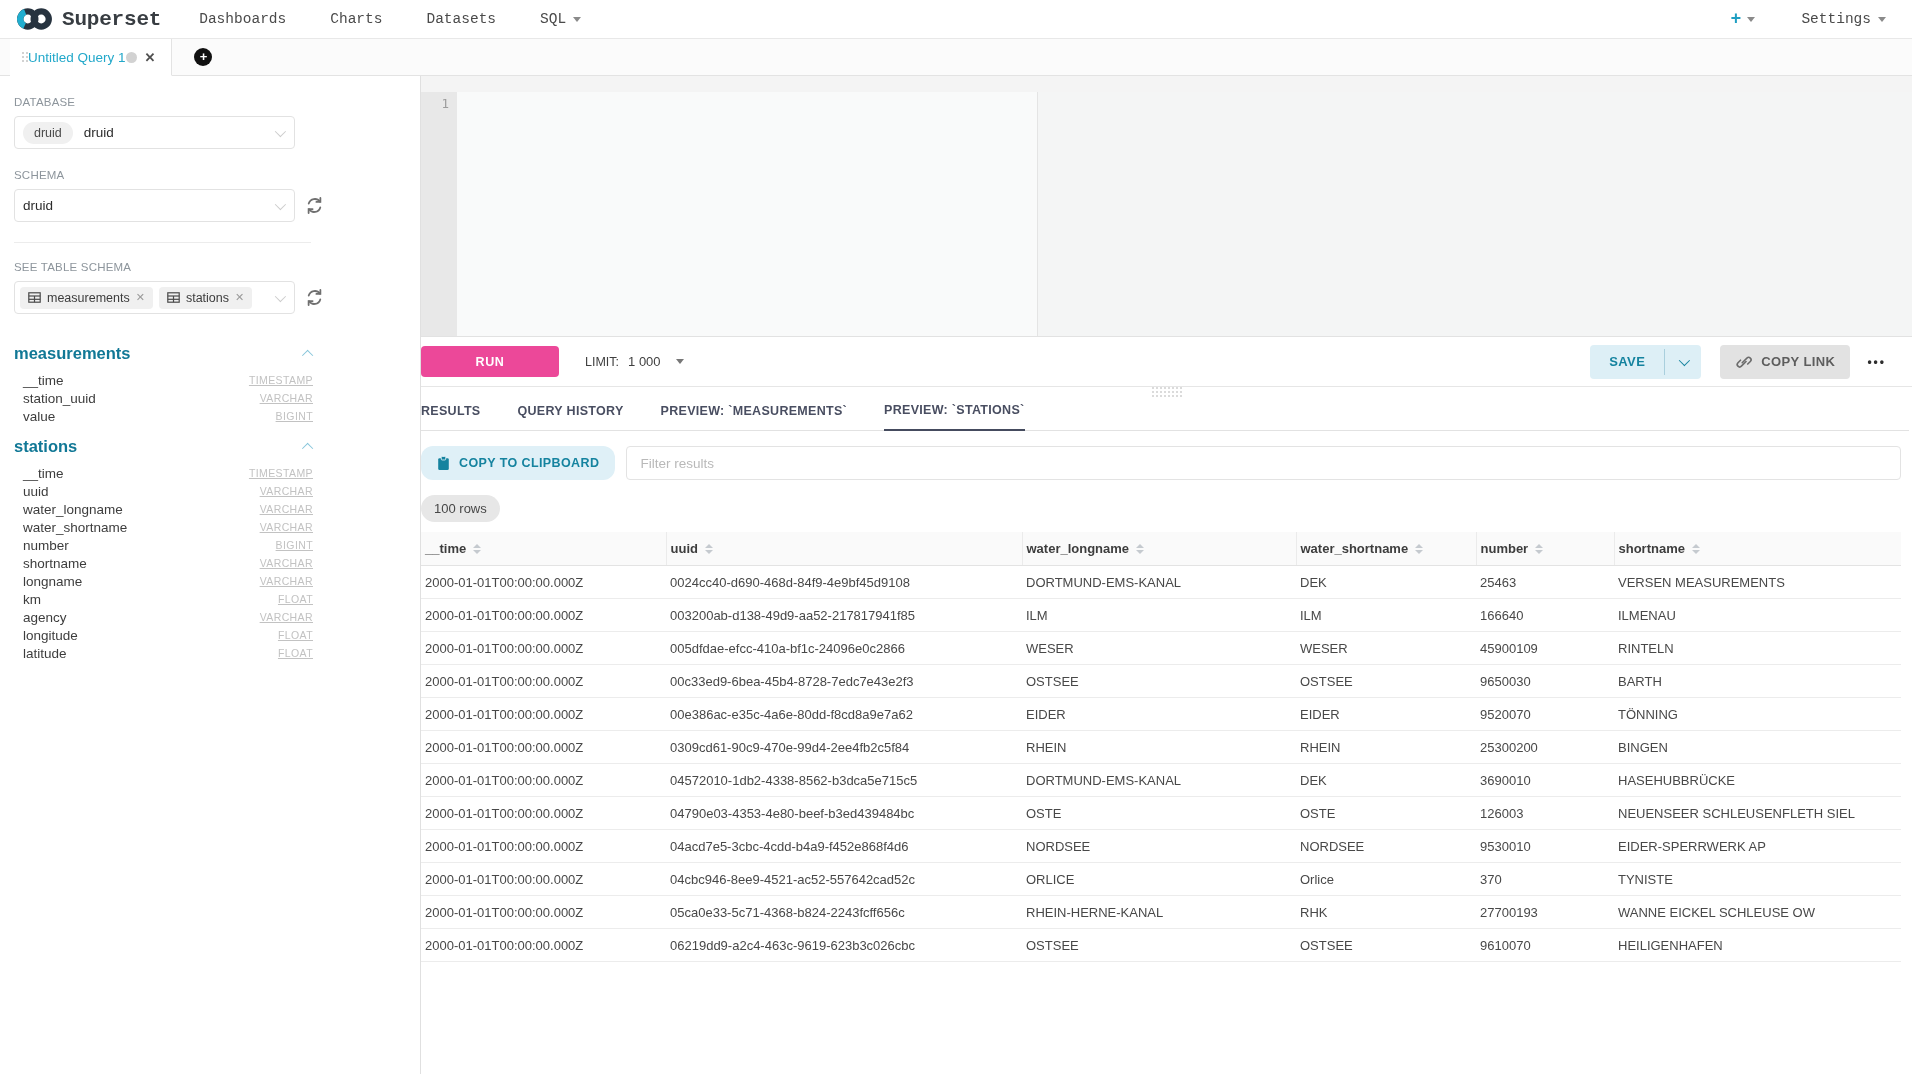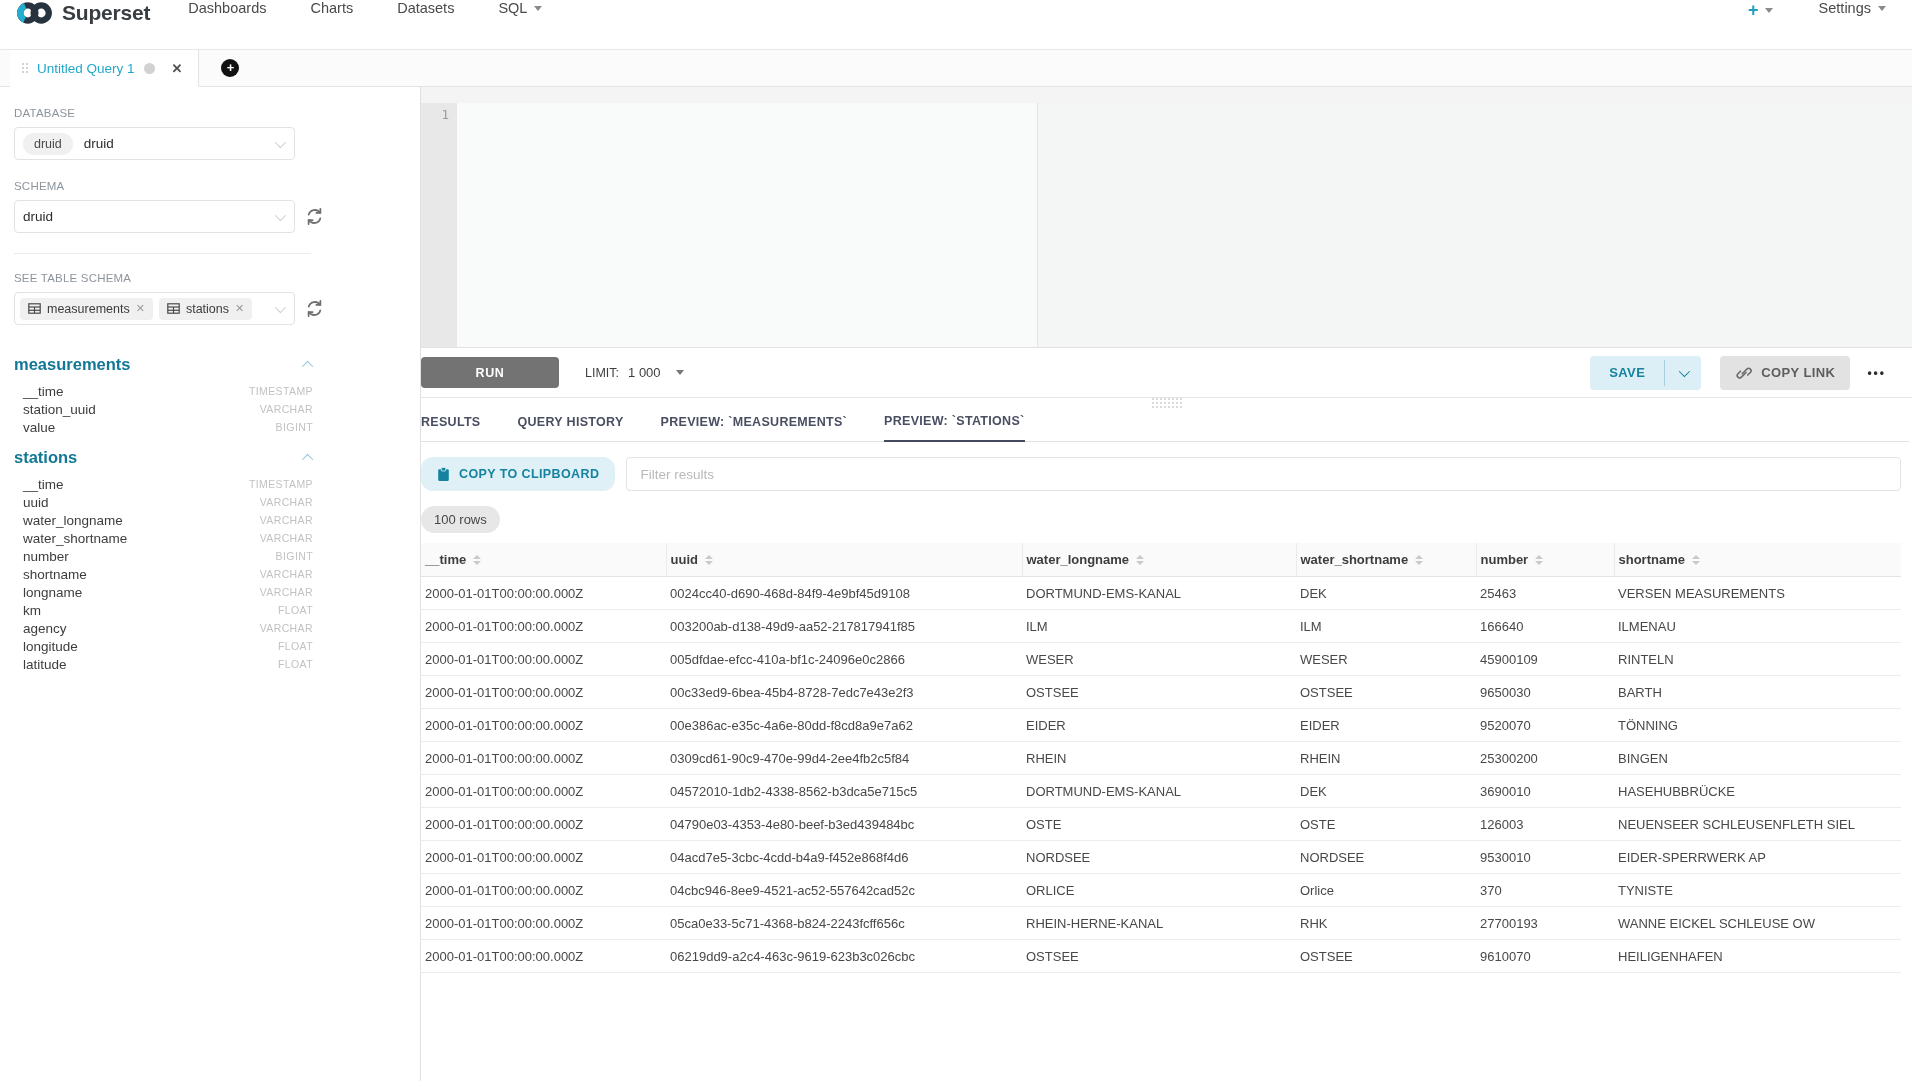--- a/index.html
+++ b/index.html
@@ -1,33 +1,33 @@
 <!DOCTYPE html>
 <html><head>
 <meta charset="utf-8">
 <style>
   * { box-sizing: border-box; margin: 0; padding: 0; }
   html,body { width:1912px; height:1081px; overflow:hidden; background:#fff;
     font-family:"Liberation Sans", sans-serif; color:#484848; }
 
   
-  .navbar { height:50px; display:flex; align-items:flex-start; padding:0 26px 0 16px;
-    border-bottom:1px solid #e8e8e8; background:#fff; }
+  .navbar { height:39px; display:flex; align-items:center; padding:0 26px 0 16px;
+    border-bottom:1px solid #e8e8e8; background:#fff;font-family:Liberation Mono, monospace; }
   .brand { display:flex; align-items:center; gap:9px; margin-right:38px; }
   .brand-name { font-size:21px; font-weight:bold; color:#383d42; letter-spacing:-0.2px; }
   .nav-item { font-size:14.5px; color:#4a4a4a; margin-right:44px; display:flex; align-items:center; gap:7px; cursor:pointer; }
   .nav-spacer { flex:1; }
   .plus-link { color:#1e9fc2; font-size:18px; font-weight:bold; display:flex; align-items:center; gap:6px; margin-right:46px; cursor:pointer; }
   .settings-link { font-size:14.5px; color:#4a4a4a; display:flex; align-items:center; gap:7px; cursor:pointer; }
   .caret-down { width:0; height:0; border-left:4px solid transparent; border-right:4px solid transparent; border-top:5px solid #8a8a8a; display:inline-block; }
 
   
   .tabstrip { height:37px; background:#fbfbfb; border-bottom:1px solid #e3e3e3; display:flex; align-items:stretch; }
   .qtab { background:#fff; border-right:1px solid #e3e3e3; margin-bottom:-1px; border-bottom:1px solid #fff;
-    display:flex; align-items:center; gap:9px; padding:0 16px 0 12px; margin-left:10px; }
+    display:flex; align-items:center; gap:0; padding:0 16px 0 12px; margin-left:10px; }
   .drag-dots { display:grid; grid-template-columns:2px 2px; grid-template-rows:2px 2px 2px; gap:2px; }
   .drag-dots i { background:#c3c3c3; border-radius:50%; }
   .qtab-title { color:#22a8ca; font-size:13.5px; }
   .status-dot { width:11px; height:11px; border-radius:50%; background:#d2d2d2; }
   .qtab-close { color:#4f4f4f; font-size:13px; font-weight:bold; margin-left:8px; cursor:pointer; }
   .add-tab { width:18px; height:18px; border-radius:50%; background:#111; color:#fff; font-size:13px; line-height:17px;
     text-align:center; align-self:center; margin-left:22px; cursor:pointer; font-weight:bold; }
 
   
   .main { display:flex; height:998px; }
@@ -48,37 +48,37 @@
   .sb-divider { width:297px; height:1px; background:#ececec; margin:2px 0 18px; }
   .table-pill { display:flex; align-items:center; gap:6px; background:#f0f0f0; border-radius:4px;
     padding:4px 8px; font-size:12.5px; color:#3c3c3c; margin-right:6px; white-space:nowrap; }
   .table-pill .x { color:#9a9a9a; font-size:11px; cursor:pointer; }
   .schema-tables { margin-top:30px; width:299px; }
   .schema-table { margin-bottom:12px; }
   .schema-table-head { display:flex; justify-content:space-between; align-items:center; margin-bottom:8px; cursor:pointer; }
   .schema-table-name { color:#117896; font-size:16.5px; font-weight:bold; }
   .schema-col { display:flex; justify-content:space-between; align-items:center; height:18px; padding-left:9px; }
   .col-name { font-size:13.5px; color:#3d3d3d; }
-  .col-type { font-size:10.5px; color:#c2c2c2; letter-spacing:.4px; }
+  .col-type { font-size:10.5px; color:#c2c2c2; letter-spacing:.4px;text-decoration:underline; }
 
   
   .editor-topgap { height:16px; background:#f4f4f4; }
   .editor { height:245px; display:flex; border-bottom:1px solid #e2e2e2; position:relative;
     font-family:"DejaVu Sans Mono", monospace; }
   .gutter { width:36px; background:#e8e8e8; color:#9c9c9c; font-size:12.5px; text-align:right;
     padding:2px 8px 0 0; line-height:19px; }
   .code-area { flex:1; background:#f9fafa; position:relative; }
   .print-shade { position:absolute; left:580px; top:0; bottom:0; right:0; background:#f4f5f5; border-left:1px solid #e4e4e4; }
   .code-line { position:relative; height:19px; line-height:19px; background:#fefefe; padding-left:6px;
     font-size:13px; font-weight:bold; color:#141414; white-space:pre; }
   .cursor { display:inline-block; width:2px; height:14px; background:#2f2f2f; vertical-align:-2px; margin-left:2px; }
 
   
   .etoolbar { height:50px; display:flex; align-items:center; border-bottom:1px solid #e6e6e6; padding-right:26px; background:#fff; }
-  .run-btn { width:138px; height:31px; background:#737373; border:none; border-radius:4px; color:#fff;
+  .run-btn { width:138px; height:31px; background:#ec4899; border:none; border-radius:4px; color:#fff;
     font-weight:bold; font-size:12.5px; letter-spacing:.6px; cursor:pointer; font-family:inherit; }
   .limit { display:flex; align-items:center; margin-left:26px; font-size:12.5px; color:#3f3f3f; cursor:pointer; }
   .limit .lv { margin-left:9px; font-size:13px; }
   .limit .caret-down { margin-left:15px; border-top-color:#777; }
   .etb-spacer { flex:1; }
   .save-group { display:flex; height:34px; background:#ddeff6; border-radius:4px; overflow:hidden; cursor:pointer; }
   .save-main { padding:0 19px; display:flex; align-items:center; color:#15839f; font-weight:bold; font-size:13px; letter-spacing:.4px; }
   .save-sep { width:1px; background:#a9cfdd; margin:4px 0; }
   .save-caret { width:36px; display:flex; align-items:center; justify-content:center; }
   .save-caret .chev { border-color:#15839f; }

